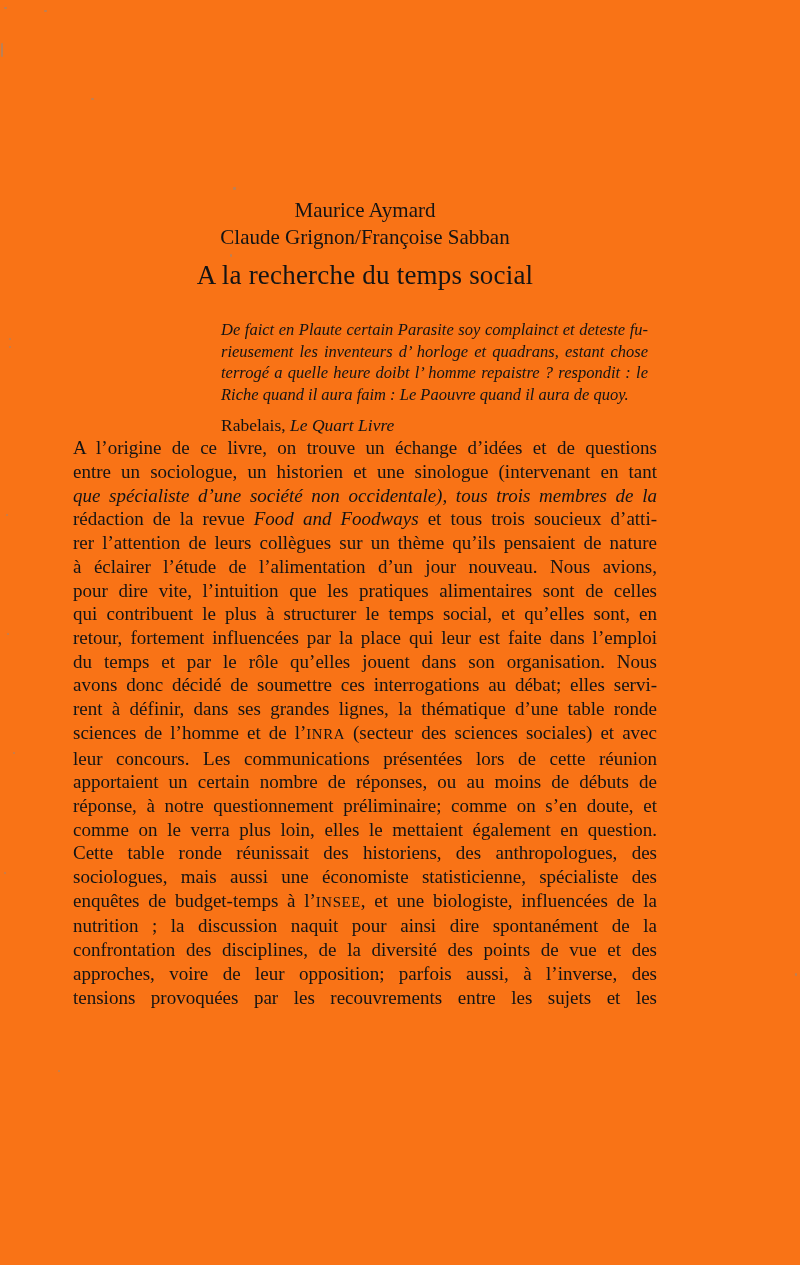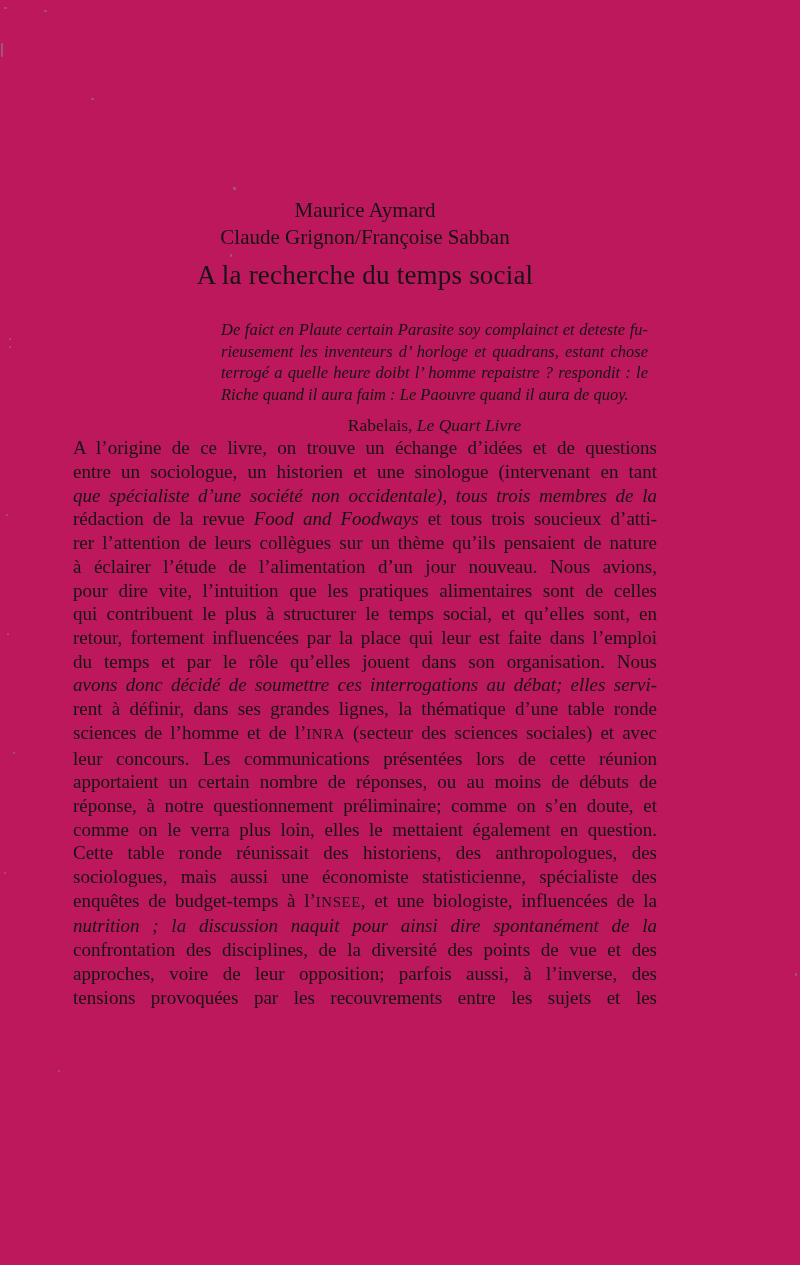--- a/index.html
+++ b/index.html
@@ -1,30 +1,30 @@
 <!DOCTYPE html>
 <html><head>
 <meta charset="utf-8">
 <style>
   html,body { margin:0; padding:0; }
   body { background:#e9e9e9; font-family:"Liberation Serif", serif; }
   .page {
     position:relative; width:800px; height:1265px; margin:0 auto;
-    background:#be185d; color:#141414; overflow:hidden;
+    background:#f97316; color:#141414; overflow:hidden;
   }
   .content { padding:197px 143px 0 73px; width:584px; }
 
   .authors { text-align:center; font-size:21px; line-height:27px; }
   .title   { margin:6px 0 0 0; font-weight:normal; text-align:center;
              font-size:27px; line-height:36px; letter-spacing:0.2px; }
 
   .epigraph { margin:26px 0 0 148px; width:427px;
               font-style:italic; font-size:16.5px; line-height:21.6px; }
   .attribution { margin-top:9px; width:427px; margin-left:148px;
-                 text-align:center; font-size:17.5px; line-height:22px; }
+                 text-align:left; font-size:17.5px; line-height:22px; }
   .attribution .work { font-style:italic; }
 
   .body-par { font-size:19px; line-height:23.7px; }
 
   .tline { text-align:justify; text-align-last:justify; }
   .last-left { text-align-last:left; }
   .i  { font-style:italic; }
   .sc { font-size:0.78em; letter-spacing:0.04em; }
 
   .artifact { position:absolute; background:#8a8a8a; opacity:0.55; border-radius:1px; }
@@ -73,30 +73,30 @@
         <div class="tline" style="white-space: normal;"><span>A l’origine de ce livre, on trouve un échange d’idées et de questions</span></div>
         <div class="tline" style="white-space: normal;"><span>entre un sociologue, un historien et une sinologue (intervenant en tant</span></div>
         <div class="tline" style="white-space: normal; font-style: italic;"><span>que spécialiste d’une société non occidentale), tous trois membres de la</span></div>
         <div class="tline" style="white-space: normal;"><span>rédaction de la revue </span><span class="i">Food and Foodways</span><span> et tous trois soucieux d’atti-</span></div>
         <div class="tline" style="white-space: normal;"><span>rer l’attention de leurs collègues sur un thème qu’ils pensaient de nature</span></div>
         <div class="tline" style="white-space: normal;"><span>à éclairer l’étude de l’alimentation d’un jour nouveau. Nous avions,</span></div>
         <div class="tline" style="white-space: normal;"><span>pour dire vite, l’intuition que les pratiques alimentaires sont de celles</span></div>
         <div class="tline" style="white-space: normal;"><span>qui contribuent le plus à structurer le temps social, et qu’elles sont, en</span></div>
         <div class="tline" style="white-space: normal;"><span>retour, fortement influencées par la place qui leur est faite dans l’emploi</span></div>
         <div class="tline" style="white-space: normal;"><span>du temps et par le rôle qu’elles jouent dans son organisation. Nous</span></div>
-        <div class="tline" style="white-space: normal; font-style: italic;"><span>avons donc décidé de soumettre ces interrogations au débat; elles servi-</span></div>
+        <div class="tline" style="white-space: normal;"><span>avons donc décidé de soumettre ces interrogations au débat; elles servi-</span></div>
         <div class="tline" style="white-space: normal;"><span>rent à définir, dans ses grandes lignes, la thématique d’une table ronde</span></div>
         <div class="tline" style="white-space: normal;"><span>sciences de l’homme et de l’</span><span class="sc">INRA</span><span> (secteur des sciences sociales) et avec</span></div>
         <div class="tline" style="white-space: normal;"><span>leur concours. Les communications présentées lors de cette réunion</span></div>
         <div class="tline" style="white-space: normal;"><span>apportaient un certain nombre de réponses, ou au moins de débuts de</span></div>
         <div class="tline" style="white-space: normal;"><span>réponse, à notre questionnement préliminaire; comme on s’en doute, et</span></div>
         <div class="tline" style="white-space: normal;"><span>comme on le verra plus loin, elles le mettaient également en question.</span></div>
         <div class="tline" style="white-space: normal;"><span>Cette table ronde réunissait des historiens, des anthropologues, des</span></div>
         <div class="tline" style="white-space: normal;"><span>sociologues, mais aussi une économiste statisticienne, spécialiste des</span></div>
         <div class="tline" style="white-space: normal;"><span>enquêtes de budget-temps à l’</span><span class="sc">INSEE</span><span>, et une biologiste, influencées de la</span></div>
-        <div class="tline" style="white-space: normal; font-style: italic;"><span>nutrition ; la discussion naquit pour ainsi dire spontanément de la</span></div>
+        <div class="tline" style="white-space: normal;"><span>nutrition ; la discussion naquit pour ainsi dire spontanément de la</span></div>
         <div class="tline" style="white-space: normal;"><span>confrontation des disciplines, de la diversité des points de vue et des</span></div>
         <div class="tline" style="white-space: normal;"><span>approches, voire de leur opposition; parfois aussi, à l’inverse, des</span></div>
         <div class="tline" style="white-space: normal;"><span>tensions provoquées par les recouvrements entre les sujets et les</span></div>
       </div>
 
   </div>
 </div>
 
 </body></html>

